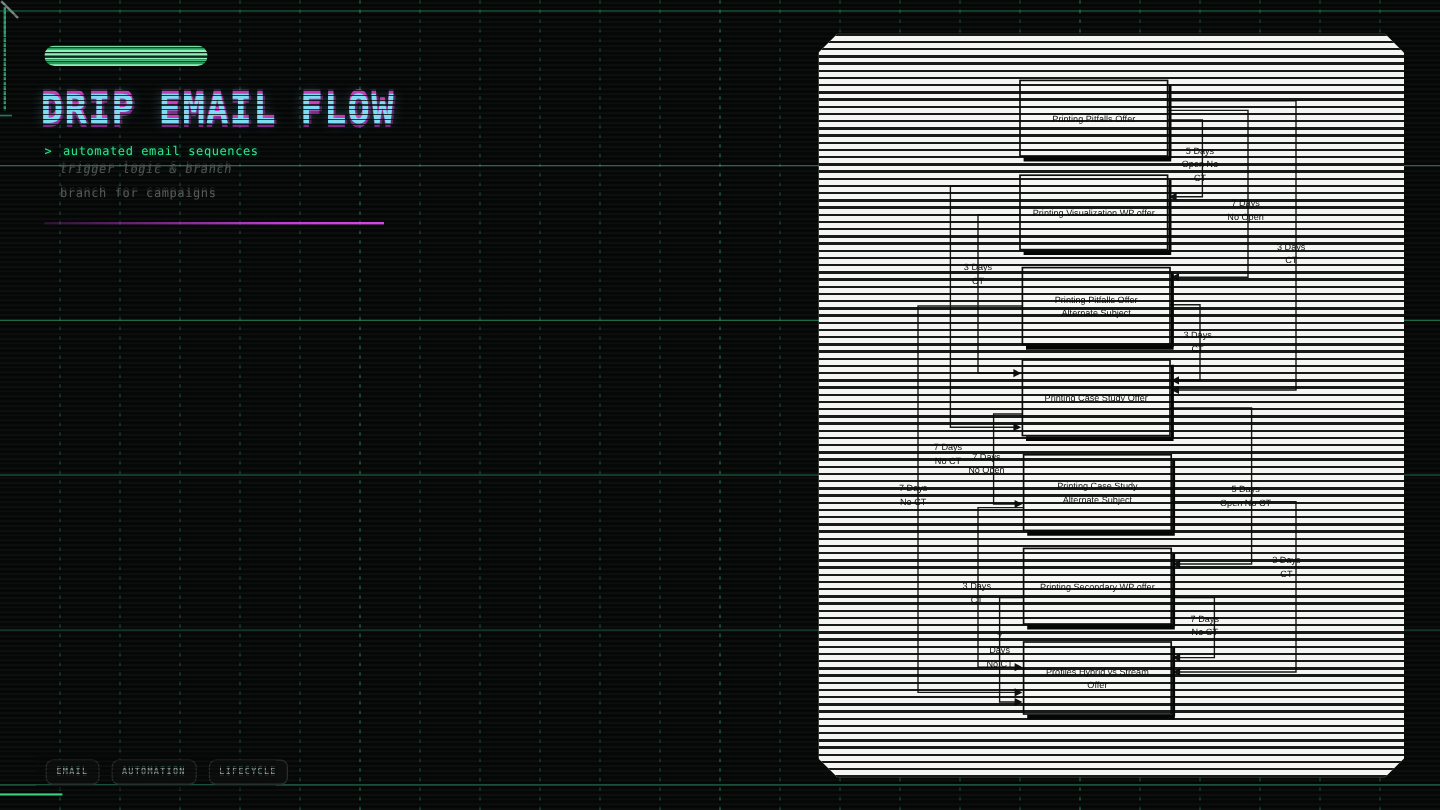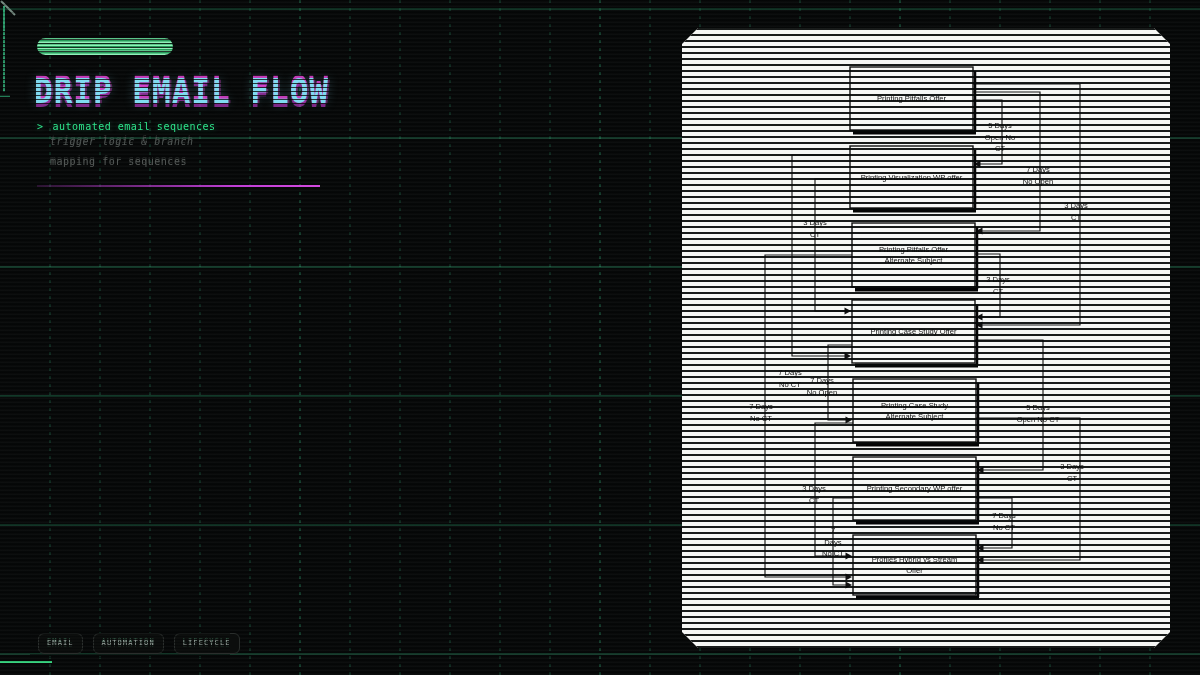--- a/index.html
+++ b/index.html
@@ -104,21 +104,21 @@
     <line x1="0" y1="96" x2="10" y2="96" stroke="#3ddc97" stroke-width="2" opacity="0.7"></line>
     <line x1="0" y1="662" x2="52" y2="662" stroke="#39e889" stroke-width="2" opacity="0.9"></line>
     <line x1="1" y1="1" x2="15" y2="15" stroke="rgba(210,245,230,0.55)" stroke-width="2"></line>
   </svg>
 <div class="scanlines"></div>
 
 <div class="hbar"></div>
 <div class="title">DRIP EMAIL FLOW</div>
 <div class="sub sub1"><span class="prompt">&gt;</span><span>automated email sequences</span></div>
 <div class="sub sub2">trigger logic &amp; branch</div>
-<div class="sub sub3">mapping for sequences</div>
+<div class="sub sub3">branch for campaigns</div>
 <div class="rule"></div>
 <div class="slices header"></div>
 
 <div class="tagrow">
   <div class="tag">EMAIL</div>
   <div class="tag">AUTOMATION</div>
   <div class="tag">LIFECYCLE</div>
 </div>
 <div class="slices tags"></div>
 

